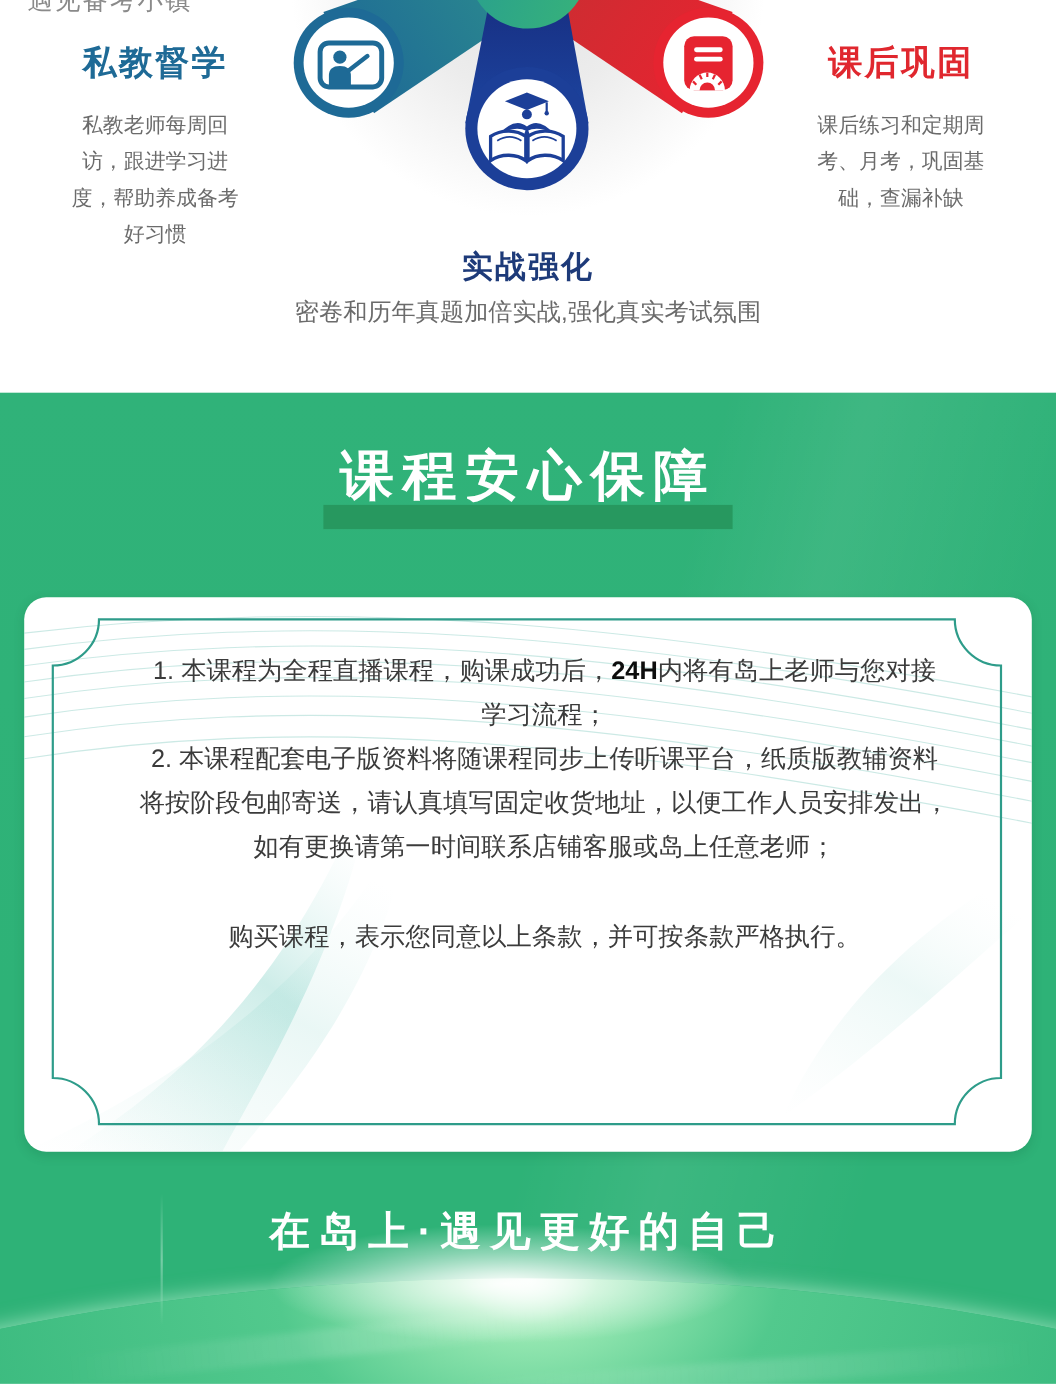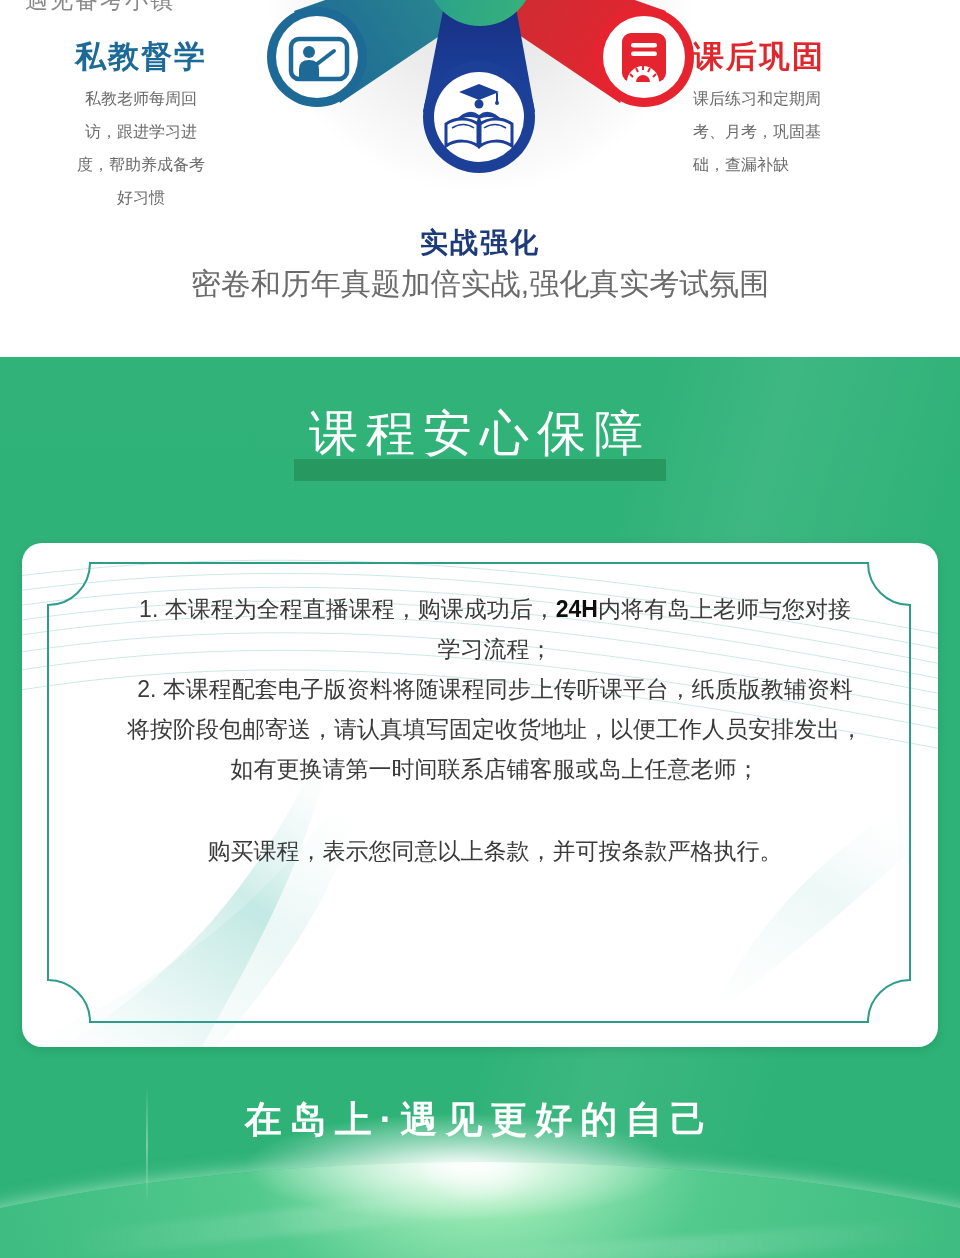--- a/index.html
+++ b/index.html
@@ -15,42 +15,42 @@
   }
   
   .top-section{position:absolute;left:0;top:0;width:960px;height:404px;background:#fff;overflow:hidden;}
   .diagram{position:absolute;left:0;top:0;}
   .clipped-line{
     position:absolute;left:25px;top:-15px;font-size:23px;letter-spacing:2px;
     color:#8a8a8a;white-space:nowrap;
   }
   .feature{position:absolute;top:38px;width:232px;}
   .feature.left{left:25px;text-align:center;}
-  .feature.right{right:35px;text-align:left;}
+  .feature.right{right:25px;text-align:center;}
   .feature h3{font-size:31px;font-weight:800;letter-spacing:2px;line-height:1.2;}
   .feature.left h3{color:var(--steel);}
   .feature.right h3{color:#e0272e;}
-  .feature p{margin-top:7px;font-size:16px;line-height:33px;color:var(--gray-text);white-space:pre-line;}
+  .feature p{margin-top:23px;font-size:19px;line-height:33px;color:var(--gray-text);white-space:pre-line;}
   .feature.center{left:0;top:226px;width:960px;text-align:center;}
   .feature.center h3{color:var(--navy-text);font-size:28px;}
-  .feature.center p{margin-top:7px;font-size:30px;white-space:normal;}
+  .feature.center p{margin-top:7px;font-size:22px;white-space:normal;}
   
   .green-section{
     position:absolute;left:0;top:357px;width:960px;height:901px;
     background:linear-gradient(180deg,#30b279 0%,var(--green) 60%);overflow:hidden;
   }
   .sheen{position:absolute;inset:0;
     background:linear-gradient(105deg,rgba(255,255,255,0) 55%,rgba(255,255,255,.07) 66%,rgba(255,255,255,0) 82%);}
   .guarantee-title-wrap{position:absolute;left:0;top:48px;width:960px;text-align:center;}
   .title-band{
     position:absolute;left:50%;transform:translateX(-50%);top:54px;
     width:372px;height:22px;background:var(--green-dark);
   }
   .guarantee-title-wrap h2{
-    position:relative;font-size:49px;font-weight:400;color:#fff;letter-spacing:8px;line-height:1.15;
+    position:relative;font-size:49px;font-weight:700;color:#fff;letter-spacing:8px;line-height:1.15;
   }
   
   .card{
     position:absolute;left:22px;top:186px;width:916px;height:504px;
     background:#fff;border-radius:20px;box-shadow:0 3px 10px rgba(0,70,40,.15);overflow:hidden;
   }
   .card-decor{position:absolute;left:0;top:0;}
   .terms{
     position:absolute;left:63px;top:46px;width:820px;
     font-size:23px;line-height:40px;color:var(--terms);text-align:center;

